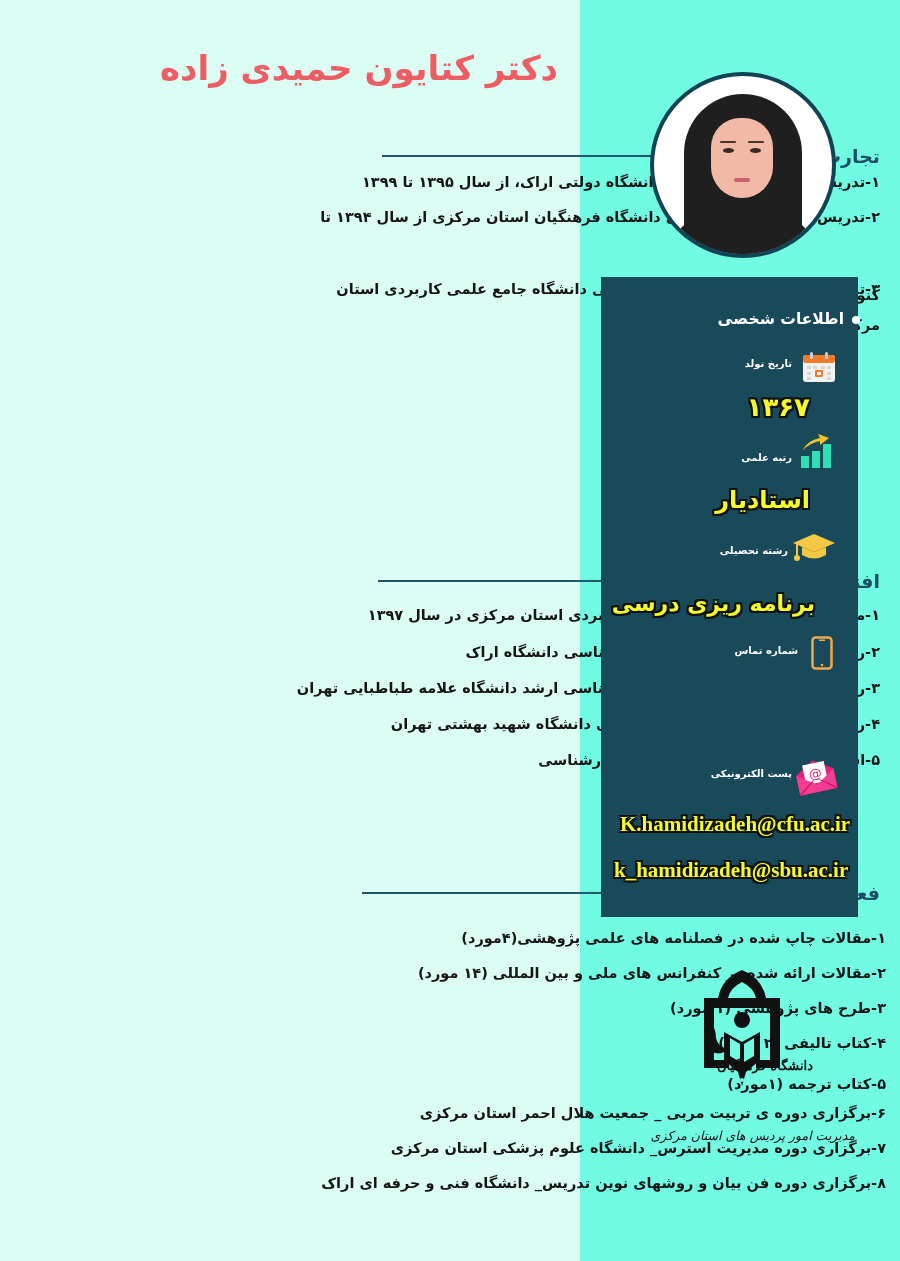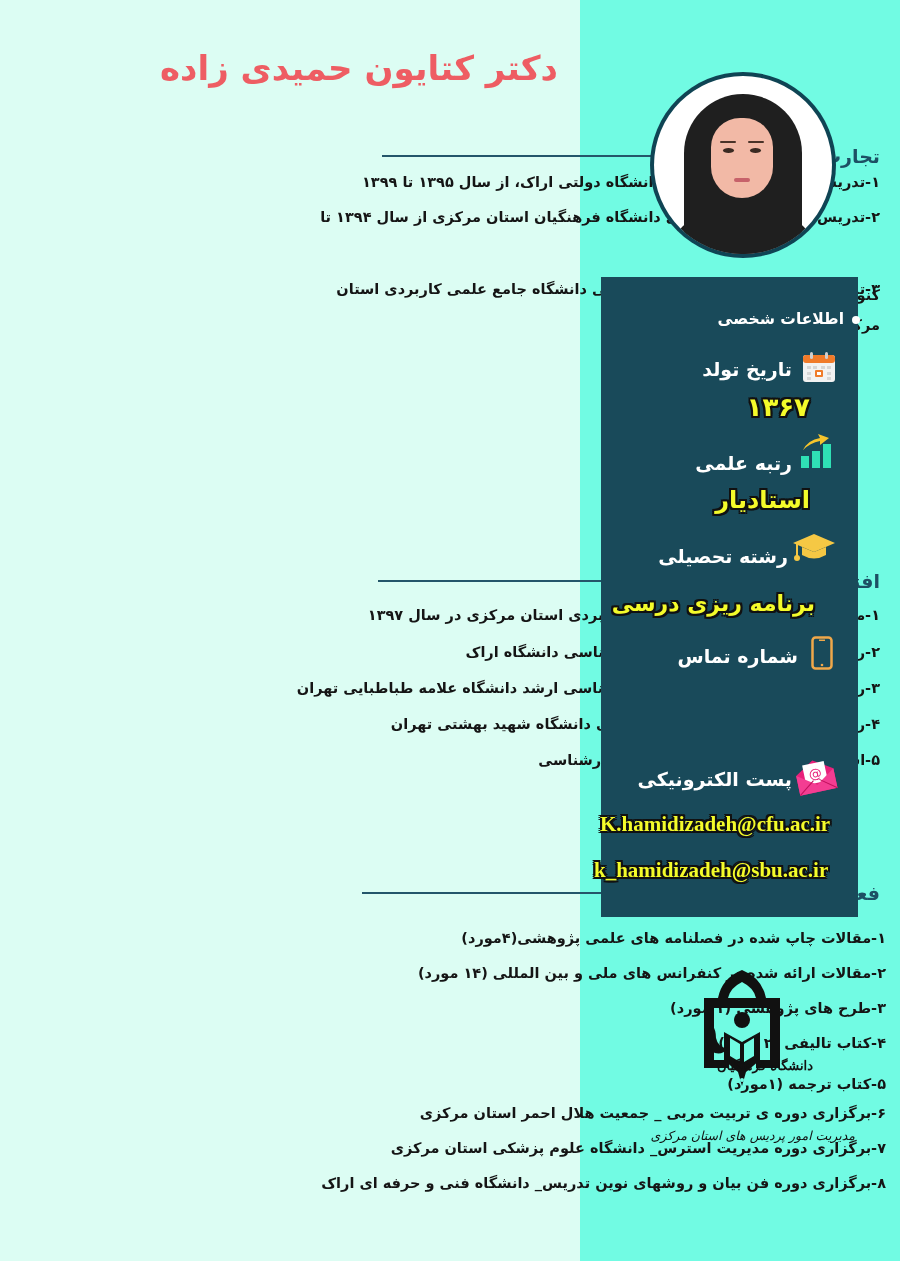--- a/index.html
+++ b/index.html
@@ -70,34 +70,35 @@
   }
   .info-title {
     position: absolute; right: 40px; top: 310px; direction: rtl;
     font-size: 15.5px; font-weight: bold; color: #ffffff; white-space: nowrap;
   }
   .info-title .dot {
     display: inline-block; width: 8px; height: 8px; border-radius: 50%;
     background: #ffffff; margin-left: 8px; vertical-align: middle;
   }
   .info-label {
-    position: absolute; direction: rtl; font-size: 19px; font-weight: bold;
+    position: absolute; direction: rtl; font-size: 10px; font-weight: bold;
     color: #ffffff; white-space: nowrap;
   }
   .info-value {
     position: absolute; direction: rtl; font-weight: bold; color: #f4fb2a;
     white-space: nowrap;
     text-shadow: -2px -2px 0 #111, 2px -2px 0 #111, -2px 2px 0 #111, 2px 2px 0 #111,
                  0 -2px 0 #111, 0 2px 0 #111, -2px 0 0 #111, 2px 0 0 #111;
   }
   .email {
     position: absolute; direction: ltr; font-family: "Liberation Serif", serif;
     font-weight: bold; font-size: 21px; color: #f4fb2a; white-space: nowrap;
     text-shadow: -2px -2px 0 #111, 2px -2px 0 #111, -2px 2px 0 #111, 2px 2px 0 #111,
                  0 -2px 0 #111, 0 2px 0 #111, -2px 0 0 #111, 2px 0 0 #111;
+    margin-left: 20px;
   }
   .icon { position: absolute; }
   .logo-caption-1 {
     position: absolute; left: 700px; top: 1058px; width: 130px; text-align: center;
     font-family: "DejaVu Serif", serif; font-size: 13px; font-weight: bold;
     color: #111; direction: rtl; white-space: nowrap;
   }
   .logo-caption-2 {
     position: absolute; left: 655px; top: 1128px; width: 200px; text-align: center;
     font-family: "DejaVu Serif", serif; font-size: 12.5px; color: #111;

